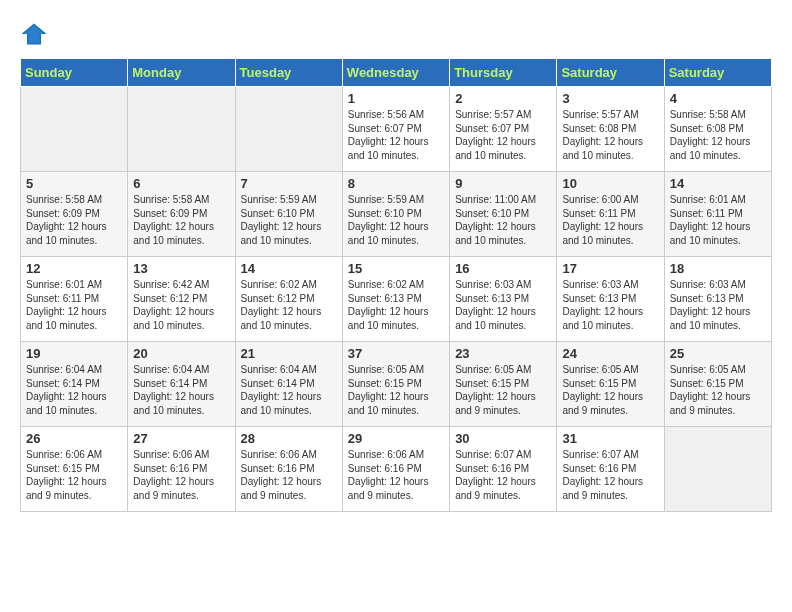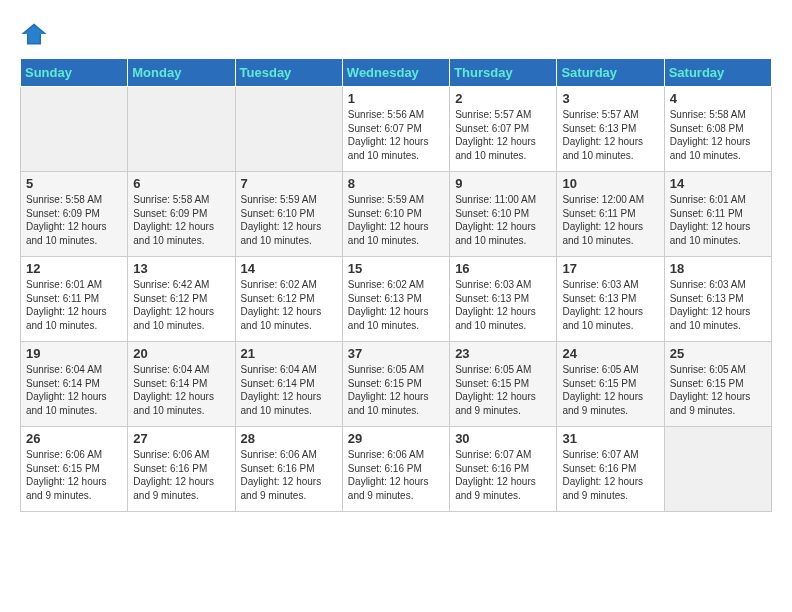--- a/index.html
+++ b/index.html
@@ -52,21 +52,21 @@
       font-size: 15px;
       color: #555;
     }
     .calendar-table {
       width: 100%;
       border-collapse: collapse;
       table-layout: fixed;
     }
     .calendar-table th {
       background-color: #2a6ebb;
-      color: #5eead4;
+      color: #bef264;
       font-size: 13px;
       font-weight: bold;
       padding: 6px 4px;
       text-align: left;
       border: 1px solid #fff;
     }
     .calendar-table td {
       border: 1px solid #ccc;
       vertical-align: top;
       padding: 4px 5px;
@@ -139,21 +139,21 @@
         </td>
         <td>
           <span class="day-number">2</span>
           <div class="day-info">Sunrise: 5:57 AM
 Sunset: 6:07 PM
 Daylight: 12 hours and 10 minutes.</div>
         </td>
         <td>
           <span class="day-number">3</span>
           <div class="day-info">Sunrise: 5:57 AM
-Sunset: 6:13 PM
+Sunset: 6:08 PM
 Daylight: 12 hours and 10 minutes.</div>
         </td>
         <td>
           <span class="day-number">4</span>
           <div class="day-info">Sunrise: 5:58 AM
 Sunset: 6:08 PM
 Daylight: 12 hours and 10 minutes.</div>
         </td>
       </tr>
       <tr>
@@ -182,21 +182,21 @@
 Daylight: 12 hours and 10 minutes.</div>
         </td>
         <td>
           <span class="day-number">9</span>
           <div class="day-info">Sunrise: 11:00 AM
 Sunset: 6:10 PM
 Daylight: 12 hours and 10 minutes.</div>
         </td>
         <td>
           <span class="day-number">10</span>
-          <div class="day-info">Sunrise: 12:00 AM
+          <div class="day-info">Sunrise: 6:00 AM
 Sunset: 6:11 PM
 Daylight: 12 hours and 10 minutes.</div>
         </td>
         <td>
           <span class="day-number">14</span>
           <div class="day-info">Sunrise: 6:01 AM
 Sunset: 6:11 PM
 Daylight: 12 hours and 10 minutes.</div>
         </td>
       </tr>

